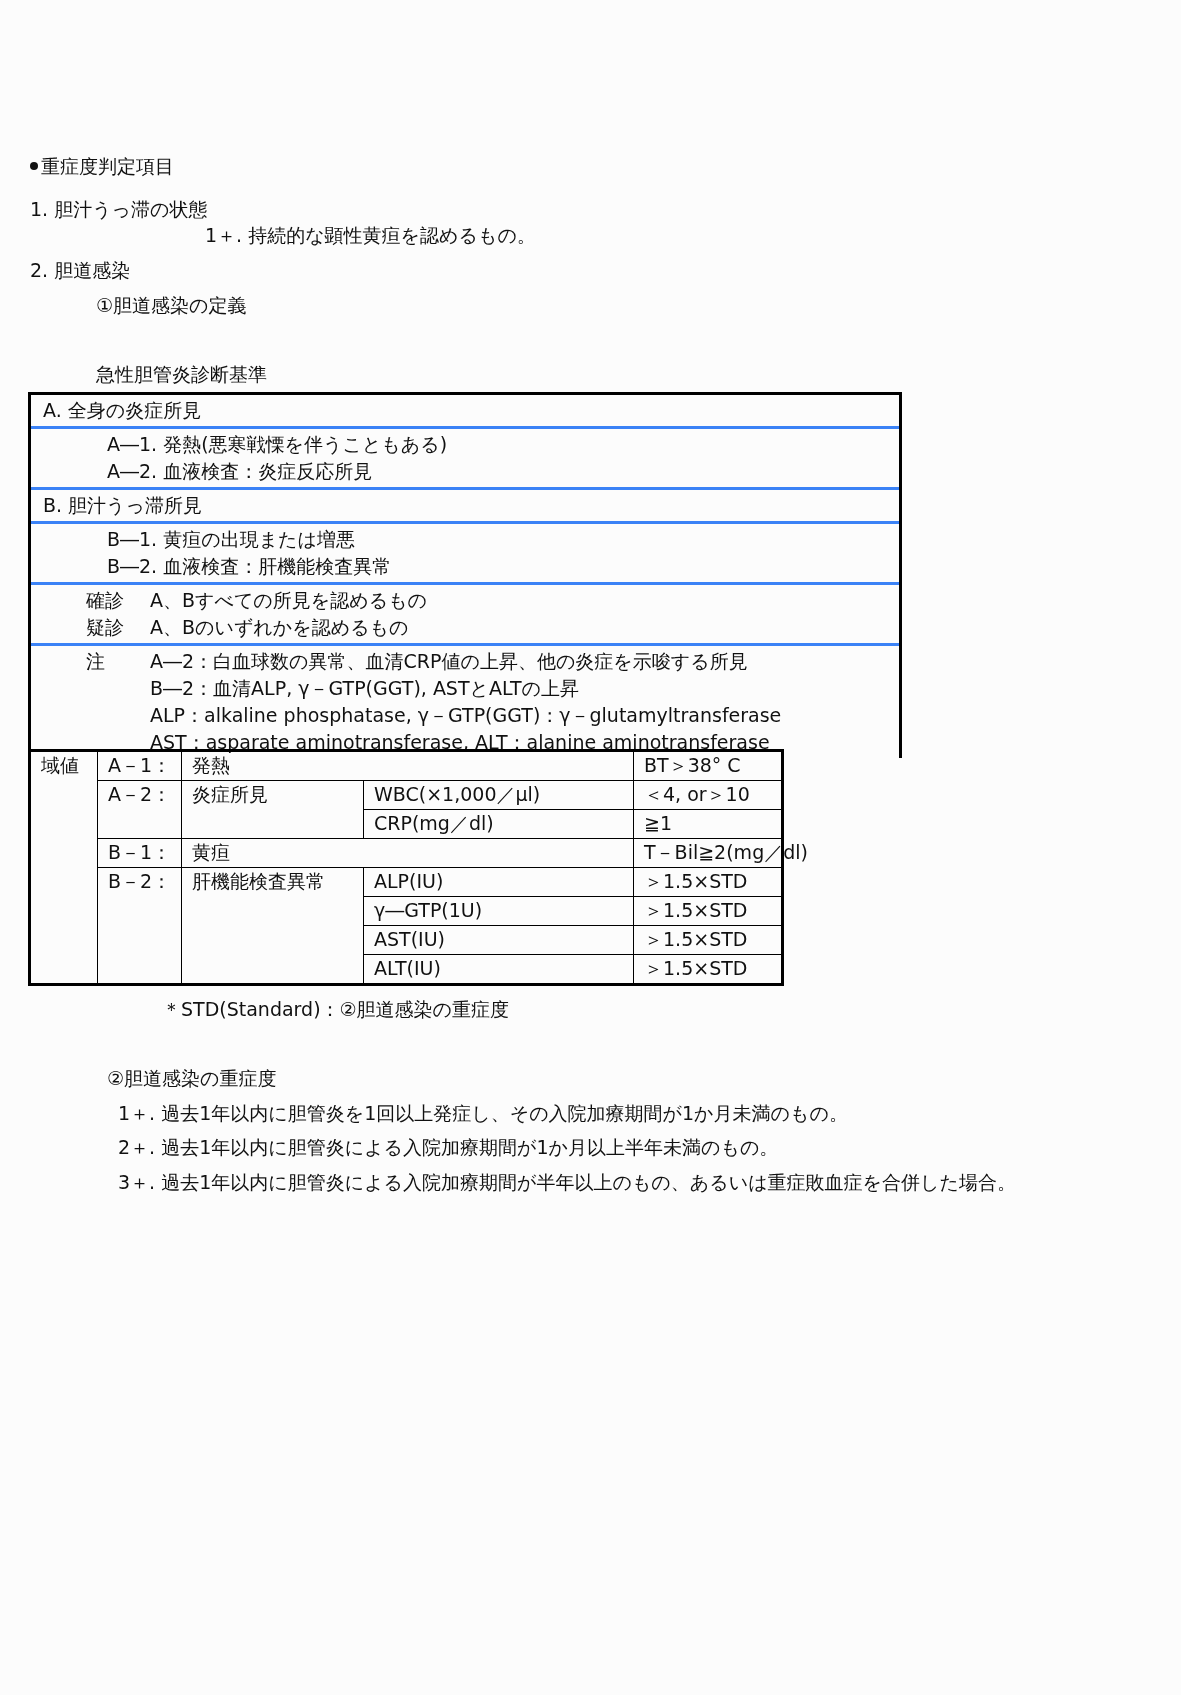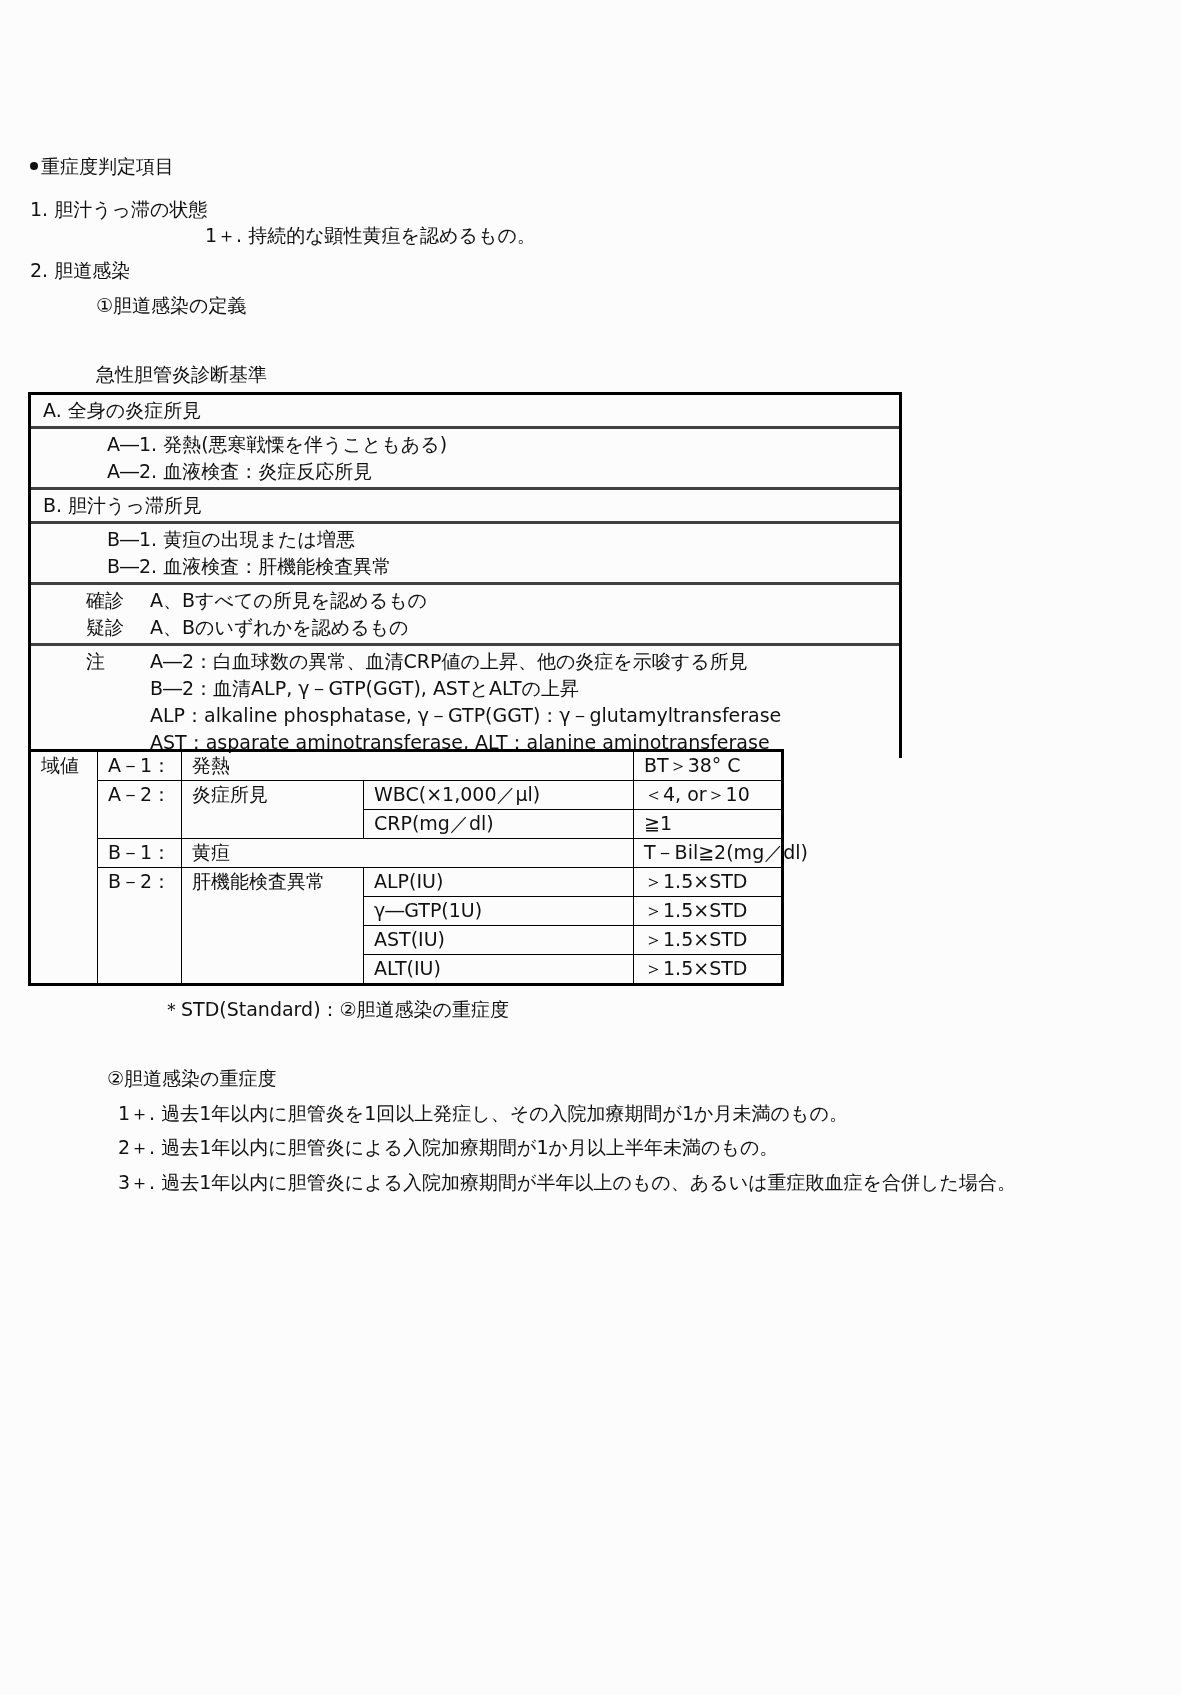--- a/index.html
+++ b/index.html
@@ -14,21 +14,21 @@
   }
   .line { position: absolute; white-space: nowrap; line-height: 24px; }
   .bullet {
     display: inline-block; width: 8px; height: 8px; border-radius: 50%;
     background: #111; vertical-align: middle; margin-right: 3px; position: relative; top: -2px;
   }
   .crit {
     position: absolute; left: 28px; top: 392px; width: 874px;
     border: 3px solid #000; border-bottom: none; box-sizing: border-box;
   }
-  .crow { border-bottom: 3px solid #404040; padding: 2px 0 2px 12px; line-height: 27px; }
+  .crow { border-bottom: 3px solid #3b82f6; padding: 2px 0 2px 12px; line-height: 27px; }
   .crow .sub { padding-left: 64px; }
   .note-grid { display: grid; grid-template-columns: 64px 1fr; margin-left: 43px; }
   .thr {
     position: absolute; left: 28px; top: 749px; width: 756px;
     border-collapse: collapse; box-sizing: border-box; table-layout: fixed;
     border: 3px solid #000;
   }
   .thr td { border: 1px solid #000; padding: 0 0 0 10px; height: 28px; line-height: 26px; vertical-align: top; white-space: nowrap; }
   .thr td.c0 { border-right: 1px solid #000; }
 </style>

